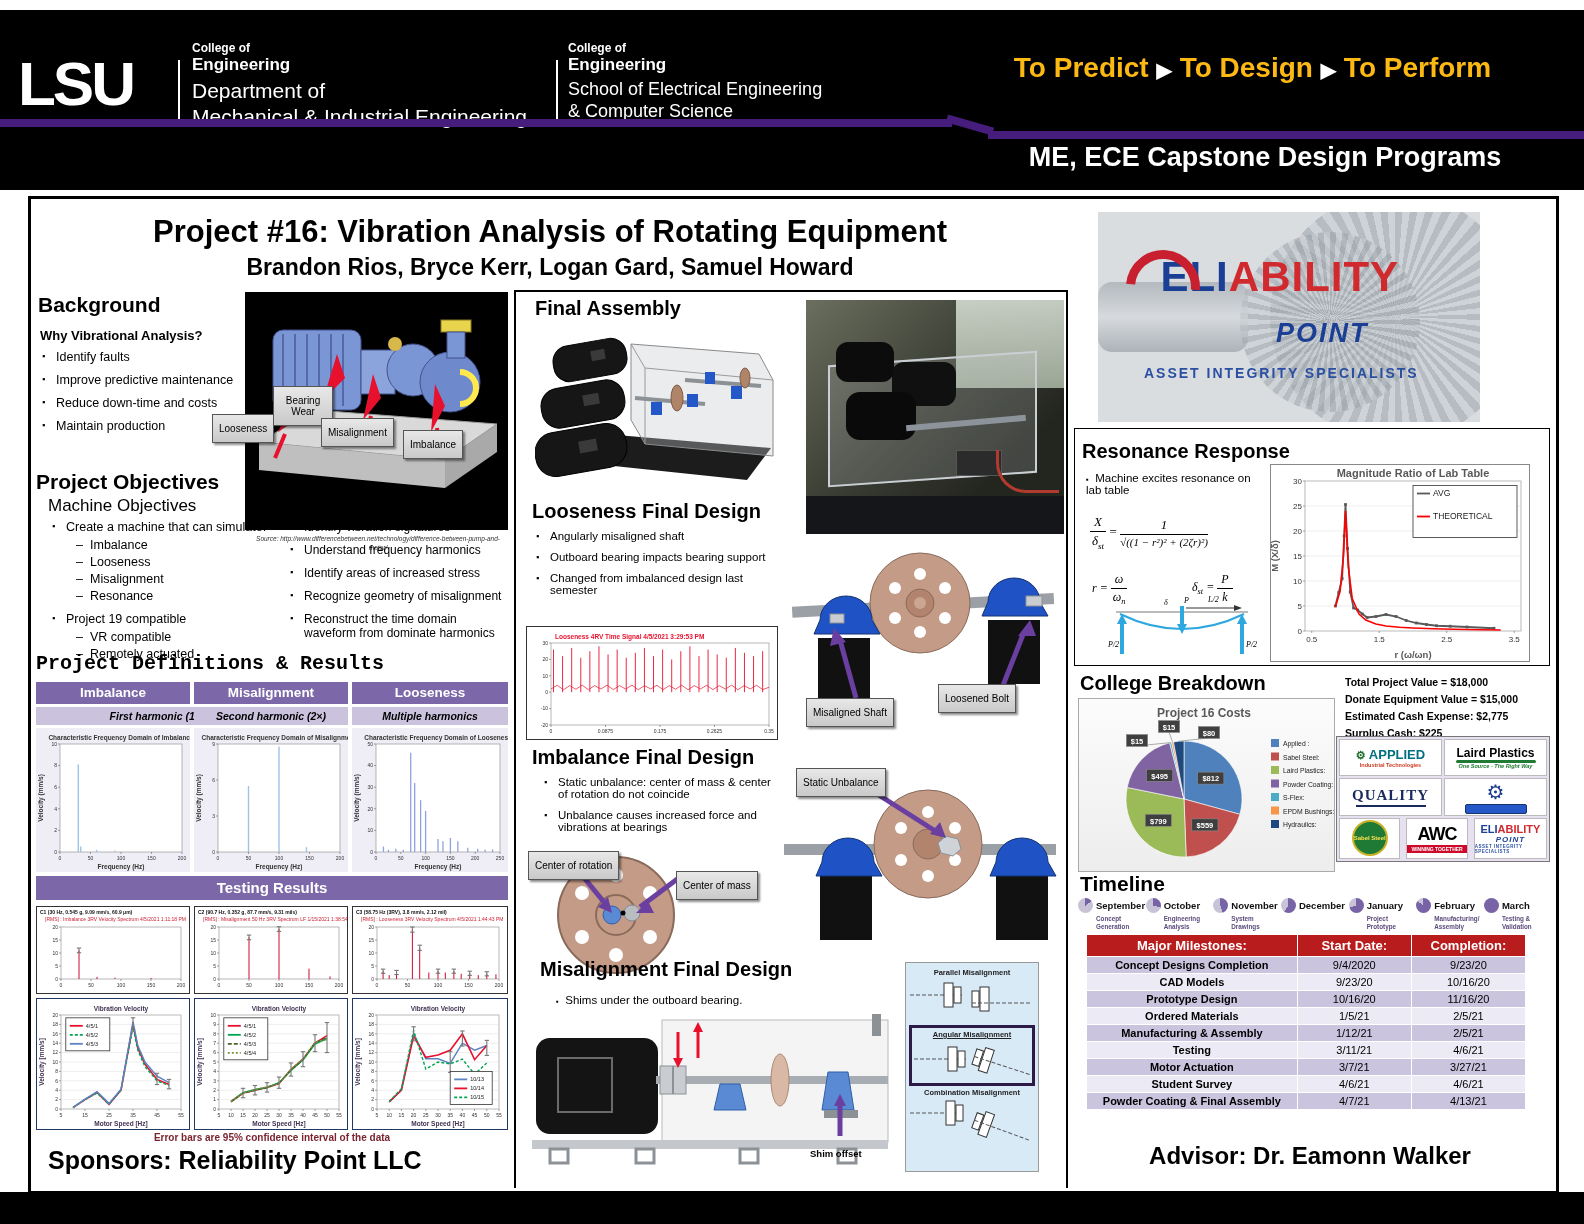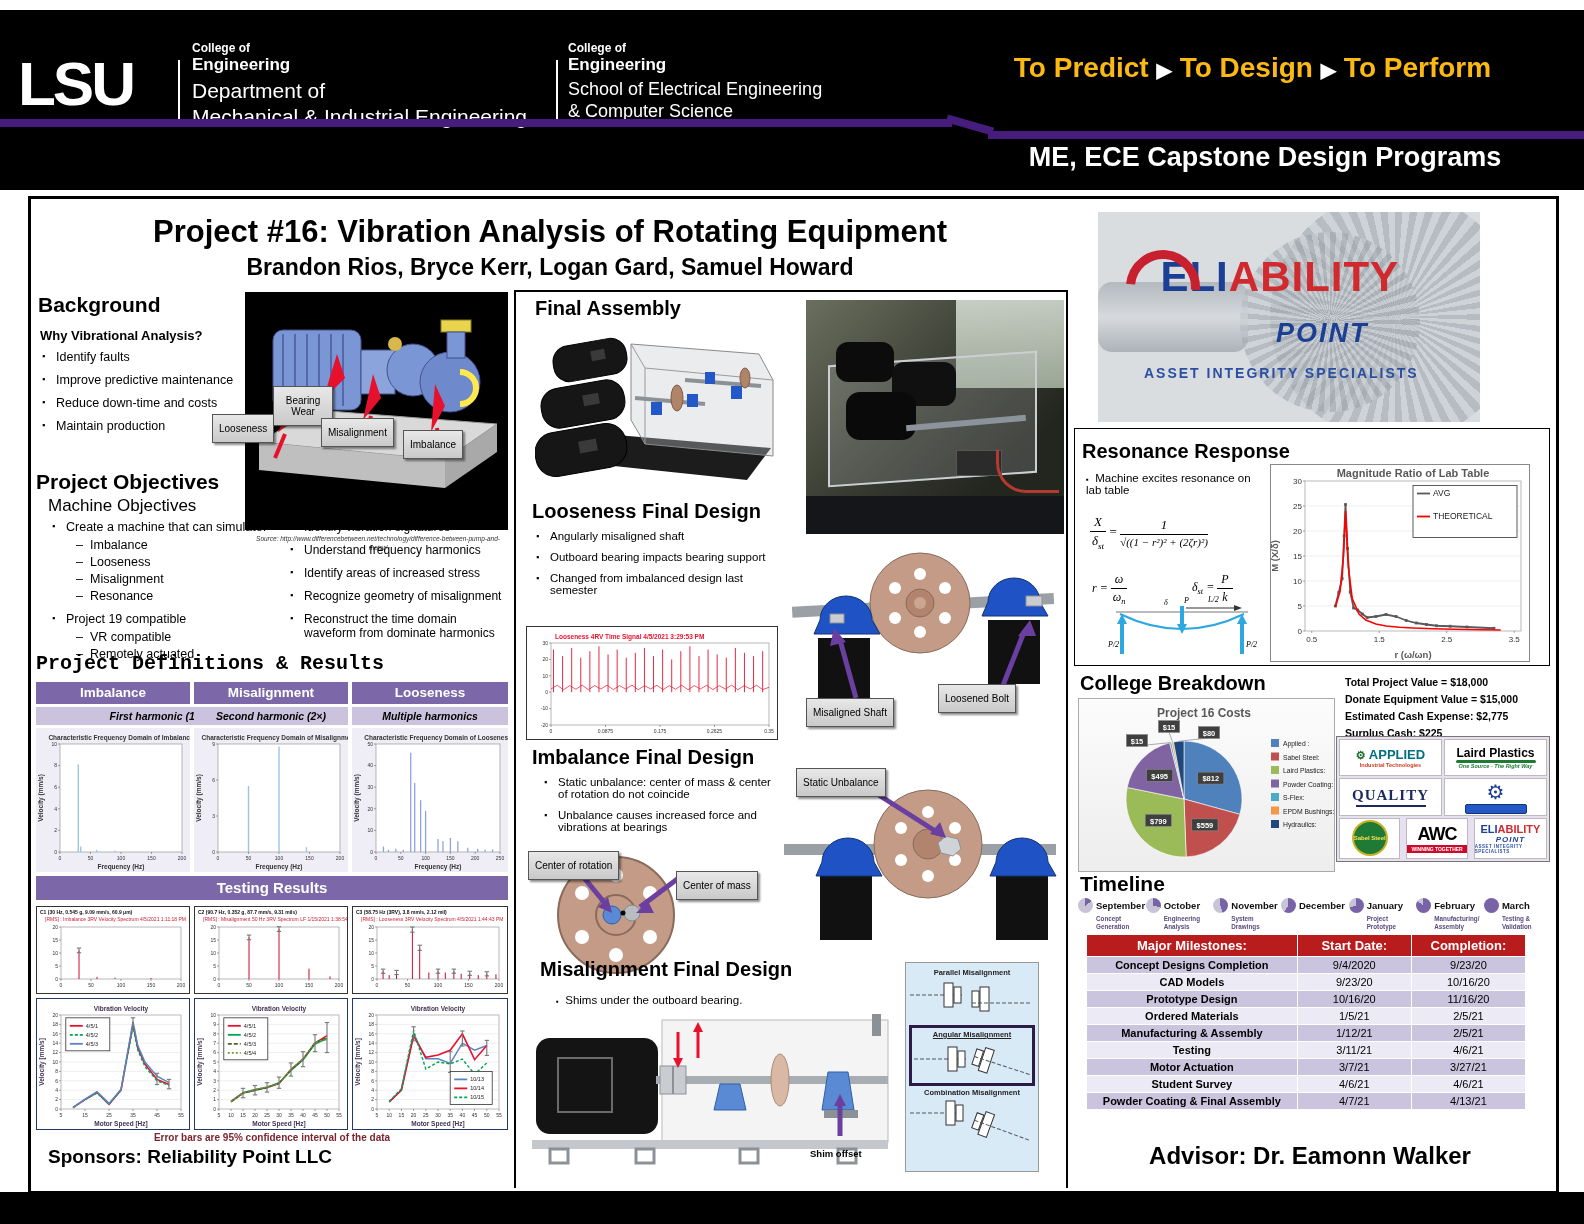--- a/index.html
+++ b/index.html
@@ -665,21 +665,21 @@
         <rect x="97.2" y="72.4" width="42" height="33" fill="#fff" stroke="#333" stroke-width="0.8"></rect>
         <line x1="101.2" x2="114.2" y1="80.4" y2="80.4" stroke="#5B84C4" stroke-width="1.8"></line>
         <text x="117.2" y="82.325" font-size="5.5" fill="#222">10/13</text>
         <line x1="101.2" x2="114.2" y1="89.4" y2="89.4" stroke="#E8112D" stroke-width="1.8"></line>
         <text x="117.2" y="91.325" font-size="5.5" fill="#222">10/14</text>
         <line x1="101.2" x2="114.2" y1="98.4" y2="98.4" stroke="#00A651" stroke-width="1.8" stroke-dasharray="3,2"></line>
         <text x="117.2" y="100.325" font-size="5.5" fill="#222">10/15</text>
       </svg></div>
 
   <div class="abs" style="left:36px;top:1132px;width:472px;text-align:center;font-size:10px;font-weight:bold;color:#7B2430;">Error bars are 95% confidence interval of the data</div>
-  <div class="abs" style="left:48px;top:1146px;font-size:19px;font-weight:bold;color:#000;">Sponsors: Reliability Point LLC</div>
+  <div class="abs" style="left:48px;top:1146px;font-size:25px;font-weight:bold;color:#000;">Sponsors: Reliability Point LLC</div>
 
   <div class="abs h1" style="left:535px;top:297px;font-size:20px;">Final Assembly</div>
 
   <div class="abs" style="left:535px;top:328px;width:245px;height:168px;background:#fff;">
     <svg width="245" height="168">
       <path d="M22,132 L212,152 L236,120 L46,104 Z" fill="#1c1c1c"></path>
       <g fill="#161616" stroke="#000">
         <rect x="18" y="14" width="74" height="36" rx="16" transform="rotate(-10 55 32)"></rect>
         <rect x="6" y="56" width="84" height="40" rx="18" transform="rotate(-10 48 76)"></rect>
         <rect x="0" y="100" width="92" height="44" rx="20" transform="rotate(-10 46 122)"></rect>

